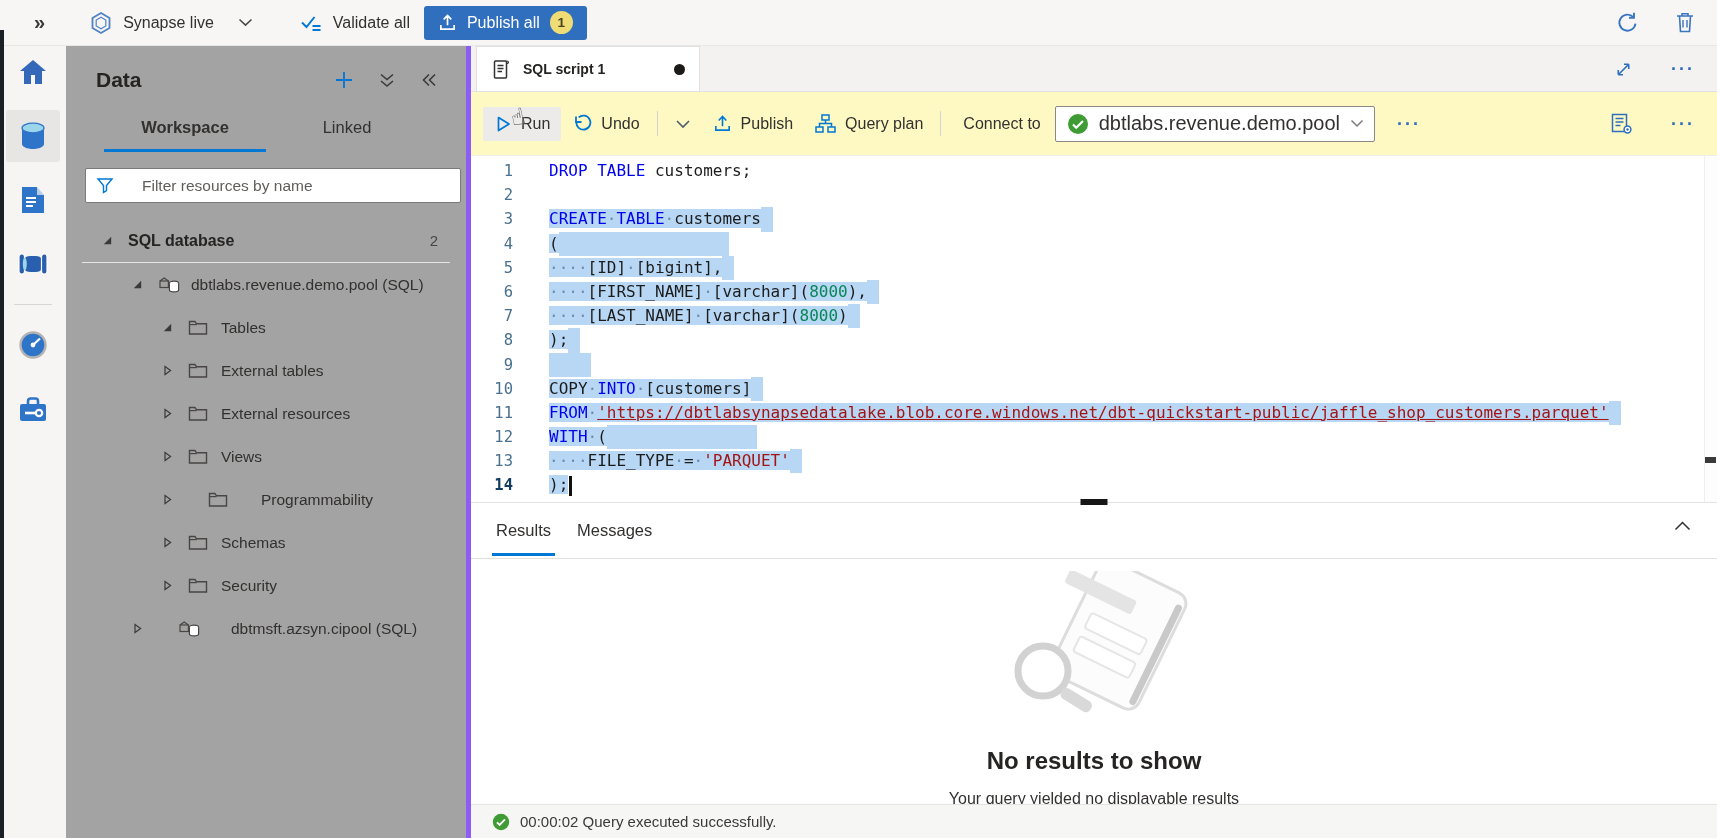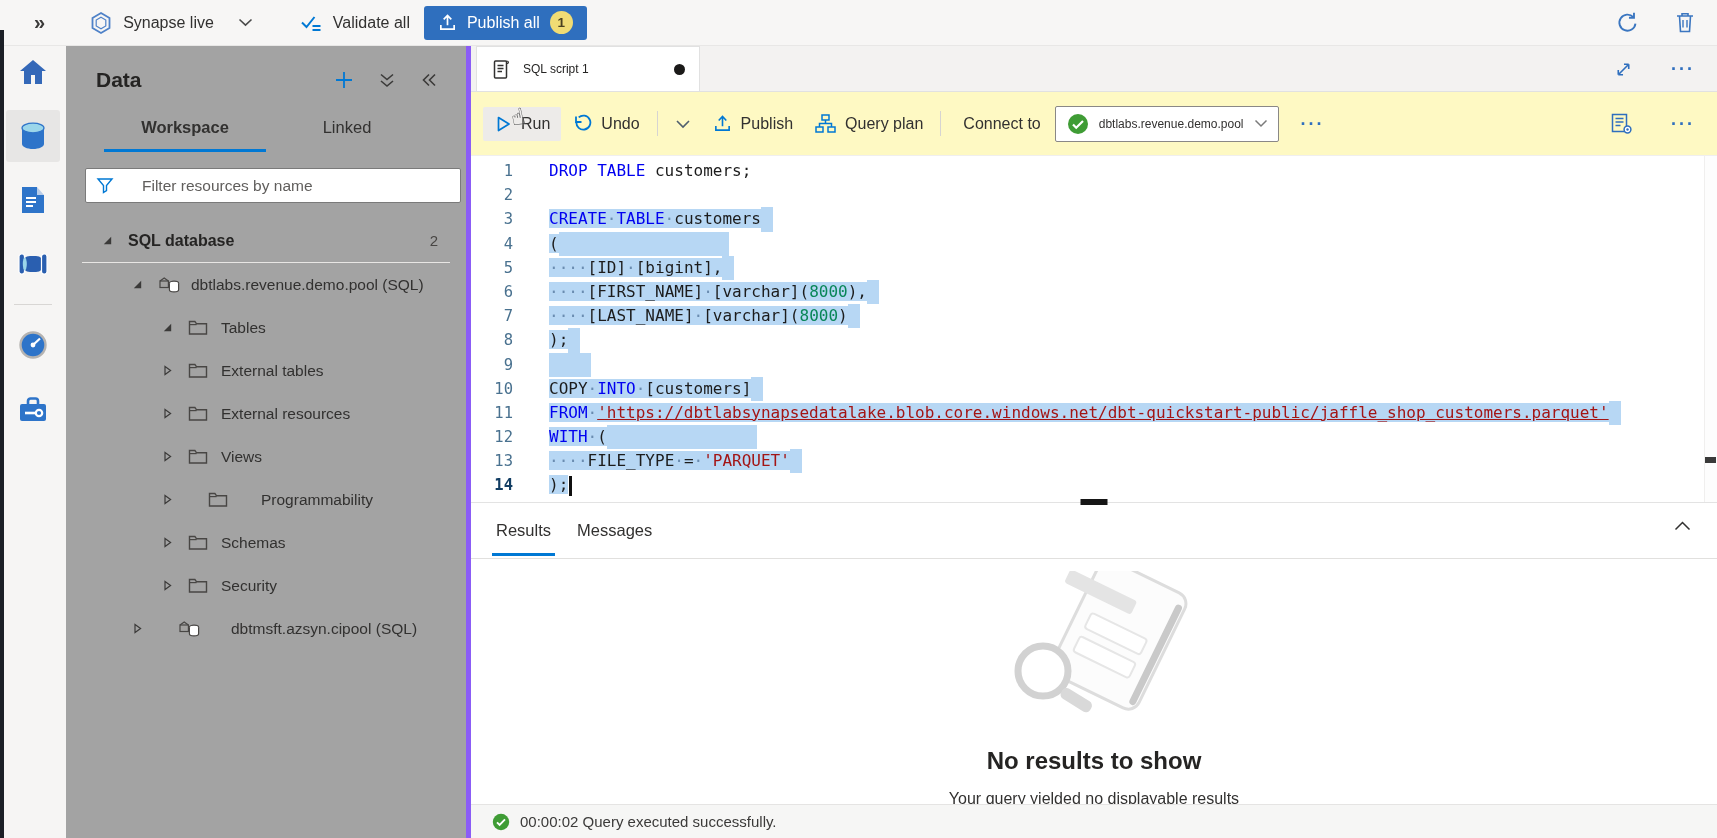--- a/index.html
+++ b/index.html
@@ -46,32 +46,32 @@
   .tree-icon{width:23px;margin-right:10px;flex:none;display:flex}
   .lvl0 .tree-label{font-weight:600;font-size:16px;color:#252423}
   .tree-count{margin-left:auto;margin-right:28px;color:#484644;font-size:15px}
   .tree-div{border-top:1px solid #e8e6e4;margin:0 16px}
 
   
   .main{flex:1;display:flex;flex-direction:column;background:#fff;min-width:0;position:relative}
 
   .tabstrip{height:46px;background:#f3f2f1;border-bottom:1px solid #e1e1e1;display:flex;align-items:stretch;position:relative}
   .doc-tab{margin-left:5px;width:224px;background:#fff;border:1px solid #e1e1e1;border-bottom:none;display:flex;align-items:center;gap:12px;padding:0 14px;cursor:pointer}
-  .doc-tab-title{font-size:12px;font-weight:400;color:#252423;white-space:nowrap}
+  .doc-tab-title{font-size:14px;font-weight:700;color:#252423;white-space:nowrap}
   .dirty-dot{margin-left:auto;width:11px;height:11px;border-radius:50%;background:#1b1a19}
   .tabstrip-right{position:absolute;right:22px;top:0;height:46px;display:flex;align-items:center;gap:38px}
   .more-dots{color:#2f6fbe;font-weight:bold;font-size:18px;letter-spacing:2px;line-height:1}
 
   .toolbar{height:64px;display:flex;align-items:center;padding-left:12px;border-bottom:1px solid #f0efee;background:#fef9c3;position:relative}
   .tbtn{display:flex;align-items:center;gap:9px;padding:8px 11px;border-radius:2px;font-size:16px;color:#323130;cursor:pointer;white-space:nowrap}
   .tbtn.hovered{background:#edebe9}
   .tsep{width:1px;height:25px;background:#d6d4d2;margin:0 6px}
   .connect-label{margin:0 14px 0 16px;white-space:nowrap}
   .connect-dd{display:flex;align-items:center;gap:10px;border:1px solid #8a8886;border-radius:2px;height:36px;padding:0 10px 0 11px;background:#fff;cursor:pointer}
-  .connect-dd .pool-name{font-size:12px;white-space:nowrap}
+  .connect-dd .pool-name{font-size:20px;white-space:nowrap}
   .toolbar-right{position:absolute;right:22px;display:flex;align-items:center;gap:38px}
 
   
   .editor{position:relative;height:347px;border-bottom:1px solid #e3e3e3;padding-top:3px;font-family:"DejaVu Sans Mono","Liberation Mono",monospace;font-size:16px;background:#fff;overflow:hidden}
   .crow{display:flex;height:24.2px;line-height:24.2px;white-space:pre}
   .ln{width:52px;text-align:right;padding-right:10px;color:#49718f;font-size:15.5px;flex:none;user-select:none}
   .ln.cur{color:#123d63;font-weight:bold}
   .lc{padding-left:26px;color:#1c1c1c}
   .kw{color:#0000f0}
   .str{color:#a31515}

